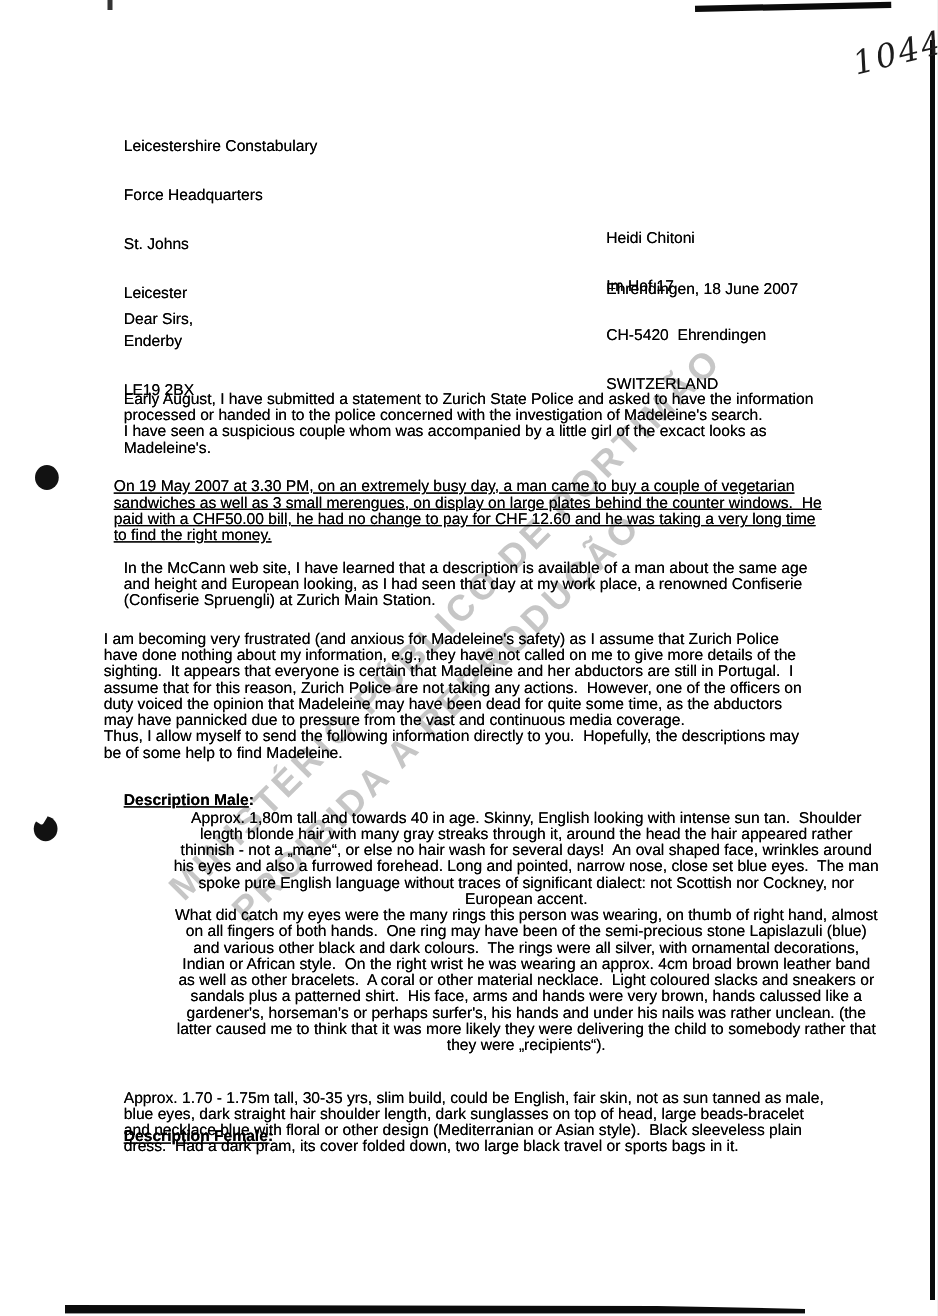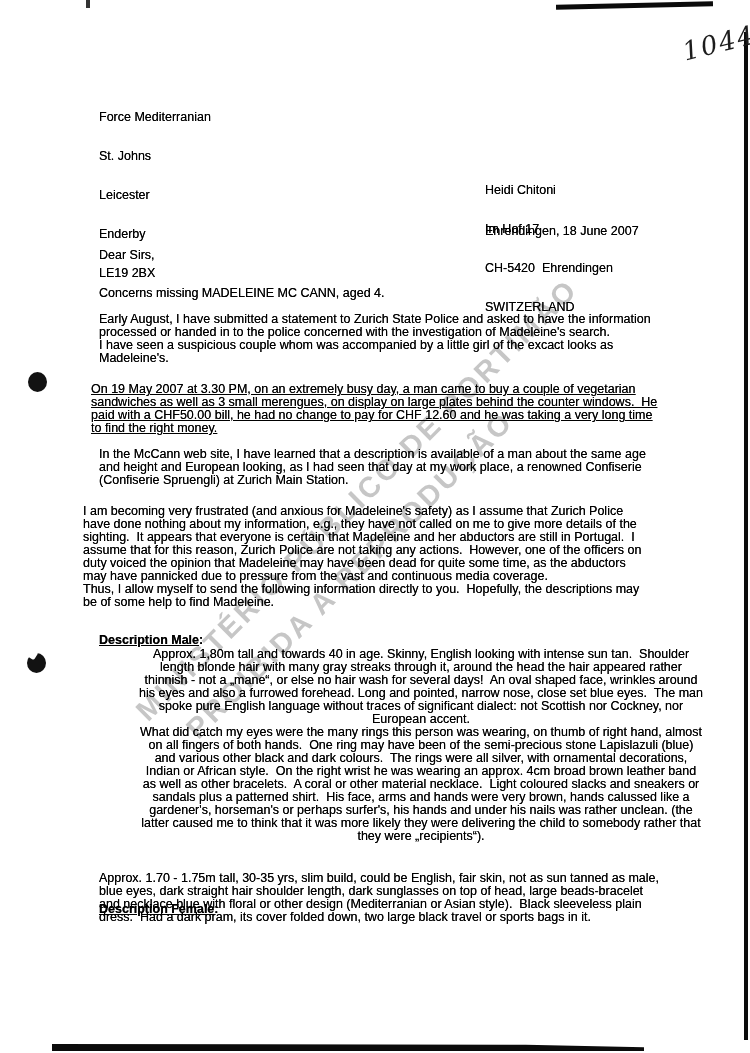--- a/index.html
+++ b/index.html
@@ -82,38 +82,38 @@
   <div class="edge edge-top-left-tick"></div>
   <div class="dot dot-1"></div>
   <div class="dot dot-2"></div>
 
   <div class="watermark wm-1">MINISTÉRIO PÚBLICO DE PORTIMÃO</div>
   <div class="watermark wm-2">PROIBIDA A REPRODUÇÃO</div>
 
   <div class="corner-number">1044</div>
 
   <div class="txt recipient">
-    <div class="addr-line">Force Mediterranian</div>
+    <div class="addr-line">Leicestershire Constabulary</div>
+    <div class="addr-line">Force Headquarters</div>
     <div class="addr-line">St. Johns</div>
     <div class="addr-line">Leicester</div>
     <div class="addr-line">Enderby</div>
     <div class="addr-line">LE19 2BX</div>
   </div>
 
   <div class="txt sender">
     <div class="addr-line">Heidi Chitoni</div>
     <div class="addr-line">Im Hof 17</div>
     <div class="addr-line">CH-5420  Ehrendingen</div>
     <div class="addr-line">SWITZERLAND</div>
   </div>
 
   <div class="txt dateline">Ehrendingen, 18 June 2007</div>
 
   <div class="txt salutation">Dear Sirs,</div>
-  <div class="txt subject">Concerns missing MADELEINE MC CANN, aged 4.</div>
 
   <div class="txt para-submission">Early August, I have submitted a statement to Zurich State Police and asked to have the information
 processed or handed in to the police concerned with the investigation of Madeleine's search.
 I have seen a suspicious couple whom was accompanied by a little girl of the excact looks as
 Madeleine's.</div>
   <div class="txt para-sighting">On 19 May 2007 at 3.30 PM, on an extremely busy day, a man came to buy a couple of vegetarian
 sandwiches as well as 3 small merengues, on display on large plates behind the counter windows.  He
 paid with a CHF50.00 bill, he had no change to pay for CHF 12.60 and he was taking a very long time
 to find the right money.</div>
   <div class="txt para-website">In the McCann web site, I have learned that a description is available of a man about the same age

